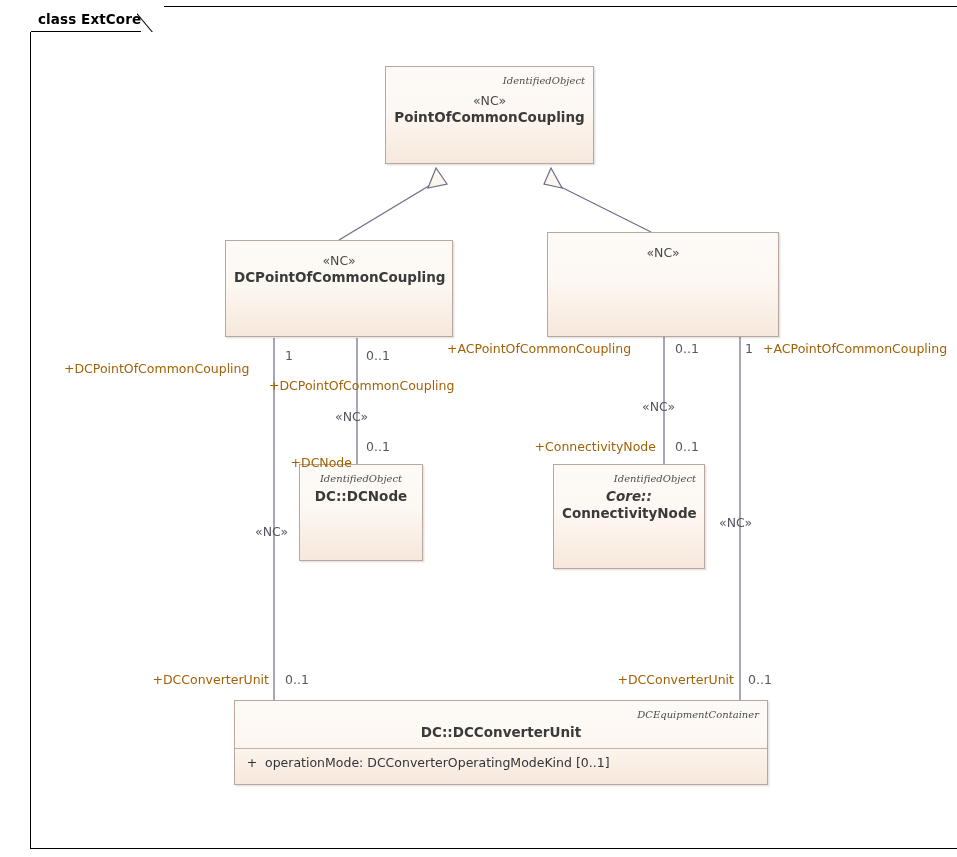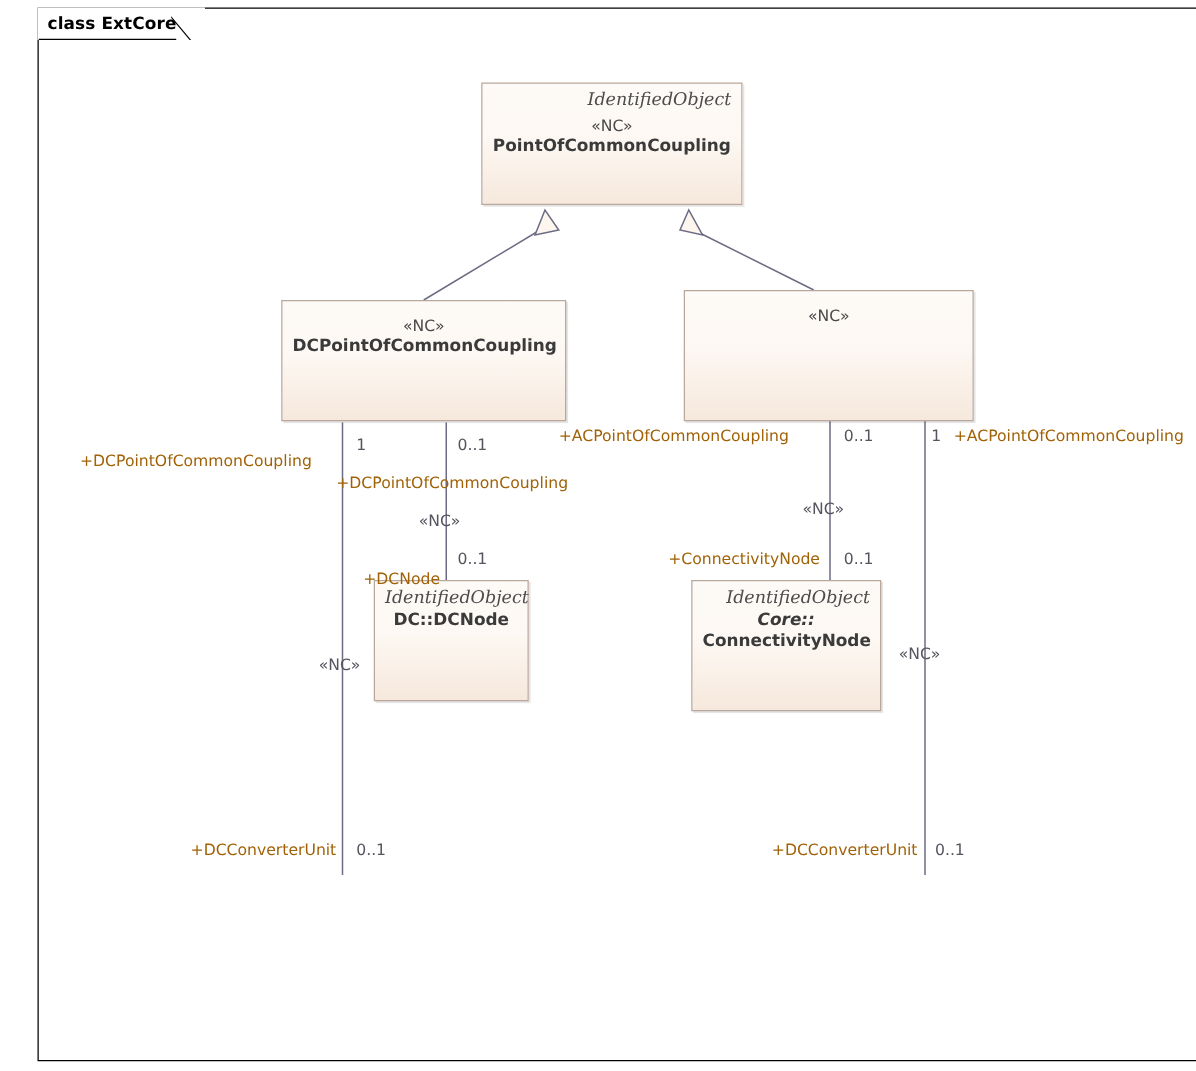--- a/index.html
+++ b/index.html
@@ -95,21 +95,21 @@
     box-shadow: 1.5px 1.5px 0 rgba(0,0,0,0.10);
   }
   .cls-header {
     position: relative;
     padding: 6px 8px 8px 8px;
   }
   .stereo-owner {
     display: block;
     text-align: right;
     font-family: "DejaVu Serif", serif;
-    font-size: 14px;
+    font-size: 10px;
     font-style: italic;
     color: #4c4c4c;
     line-height: 15px;
     white-space: nowrap;
   }
   .stereo-owner.center { text-align: center; }
   .stereo-nc {
     display: block;
     text-align: center;
     font-family: "DejaVu Sans", sans-serif;
@@ -229,20 +229,33 @@
   </div>
 
   <div class="cls" style="left:529px; top:464px; width:152px; height:105px;">
     <div class="cls-header">
       <span class="stereo-owner">IdentifiedObject</span>
       <span class="cls-name" style="margin-top:2px;font-style:italic;">Core::</span>
       <span class="cls-name">ConnectivityNode</span>
     </div>
   </div>
 
+  <div class="cls" style="left:210px; top:700px; width:534px; height:85px;">
+    <div class="cls-header" style="padding:6px 8px 7px 8px;">
+      <span class="stereo-owner">DCEquipmentContainer</span>
+      <span class="cls-name" style="margin-top:2px;">DC::DCConverterUnit</span>
+    </div>
+    <div class="cls-divider"></div>
+    <div class="cls-attrs">
+      <div class="attr-row">
+        <span class="attr-vis">+</span>
+        <span class="attr-text">operationMode: DCConverterOperatingModeKind [0..1]</span>
+      </div>
+    </div>
+  </div>
 
   <div class="lbl role" style="left:40px; top:362px;">+DCPointOfCommonCoupling</div>
   <div class="lbl mult" style="left:261px; top:349px;">1</div>
 
   <div class="lbl role" style="left:245px; top:379px;">+DCPointOfCommonCoupling</div>
   <div class="lbl mult" style="left:342px; top:349px;">0..1</div>
 
   <div class="lbl nc" style="left:311px; top:410px;">«NC»</div>
   <div class="lbl role right" style="left:328px; top:456px;">+DCNode</div>
   <div class="lbl mult" style="left:342px; top:440px;">0..1</div>

